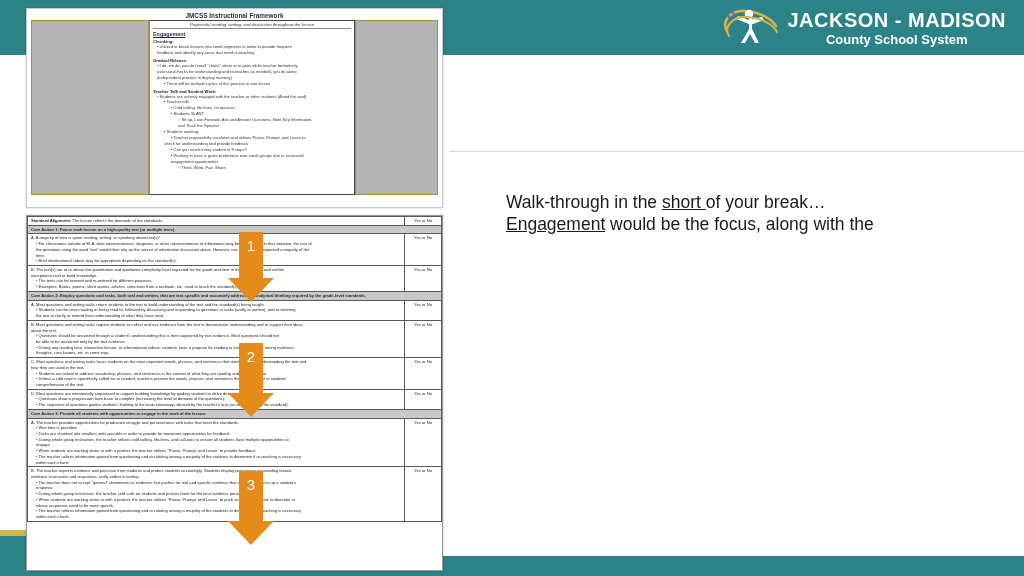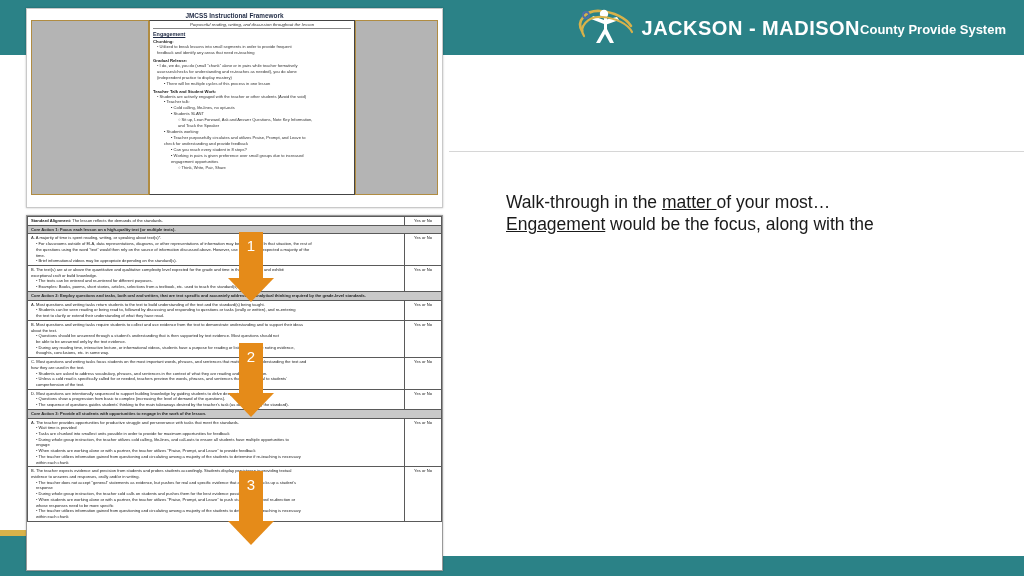--- a/index.html
+++ b/index.html
@@ -10,21 +10,21 @@
   }
   .teal-top-wide{position:absolute;left:28px;top:0;width:996px;height:55px;background:#2b8287;}
   .teal-top-left{position:absolute;left:0;top:0;width:76px;height:55px;background:#2b8287;}
   .teal-bottom-wide{position:absolute;left:0;bottom:0;width:1024px;height:20px;background:#2b8287;}
   .teal-bottom-left{position:absolute;left:0;bottom:0;width:76px;height:40px;background:#2b8287;}
   .gold-accent{position:absolute;left:0;bottom:40px;width:76px;height:6px;background:#d8b24a;}
 
   
   .logo{position:absolute;right:18px;top:4px;height:48px;display:flex;align-items:center;}
   .logo-mark{width:62px;height:46px;position:relative;flex:none;}
-  .logo-text{margin-left:6px;display:flex;align-items:center;line-height:1;}
+  .logo-text{margin-left:6px;display:flex;flex-direction:column;align-items:center;line-height:1;}
   .logo-title{color:#ffffff;font-weight:bold;font-size:20px;letter-spacing:0.5px;
               font-family:"Liberation Sans", sans-serif;white-space:nowrap;}
   .logo-sub{color:#ffffff;font-weight:bold;font-size:13px;margin-top:3px;white-space:nowrap;}
 
   
   .divider{position:absolute;left:449px;top:151px;width:576px;height:1px;background:#d6d6d6;}
   .rt{position:absolute;left:506px;color:#1a1a1a;font-size:17.5px;line-height:1.38;}
   .rt1{top:190px;width:470px;}
   .rt2{top:212px;width:430px;}
   .u{text-decoration:underline;}
@@ -86,28 +86,28 @@
       <circle cx="30" cy="9" r="4.2" fill="#ffffff"></circle>
       <path d="M30 13 L30 24 L22 38 L26 38 L31 29 L36 38 L40 38 L33 24 L33 13 Z" fill="#ffffff"></path>
       <path d="M30 15 L19 11 L17 14 L30 19 Z" fill="#ffffff"></path>
       <path d="M30 15 L43 12 L45 15 L31 20 Z" fill="#ffffff"></path>
       <path d="M10 31 C4 22, 14 11, 28 12 C42 13, 54 19, 58 27" fill="none" stroke="#d8b24a" stroke-width="2.2" stroke-linecap="round"></path>
       <circle cx="12" cy="10" r="3" fill="none" stroke="#4e6fa8" stroke-width="1.8"></circle>
     </svg>
   </div>
   <div class="logo-text">
     <div class="logo-title">JACKSON - MADISON</div>
-    <div class="logo-sub">County Provide System</div>
+    <div class="logo-sub">County School System</div>
   </div>
 </div>
 
 <div class="divider"></div>
 
 <div class="rt rt1">
-  <span>Walk-through in the </span><span class="u">matter </span><span>of your most…</span>
+  <span>Walk-through in the </span><span class="u">short </span><span>of your break…</span>
 </div>
 
 <div class="rt rt2">
   <span class="u">Engagement</span><span> would be the focus, along with the</span><br>
 </div>
 
 <div class="doc doc-top">
   <div class="fw-title">JMCSS Instructional Framework</div>
   <div class="fw-body">
     <div class="fw-side"></div>

